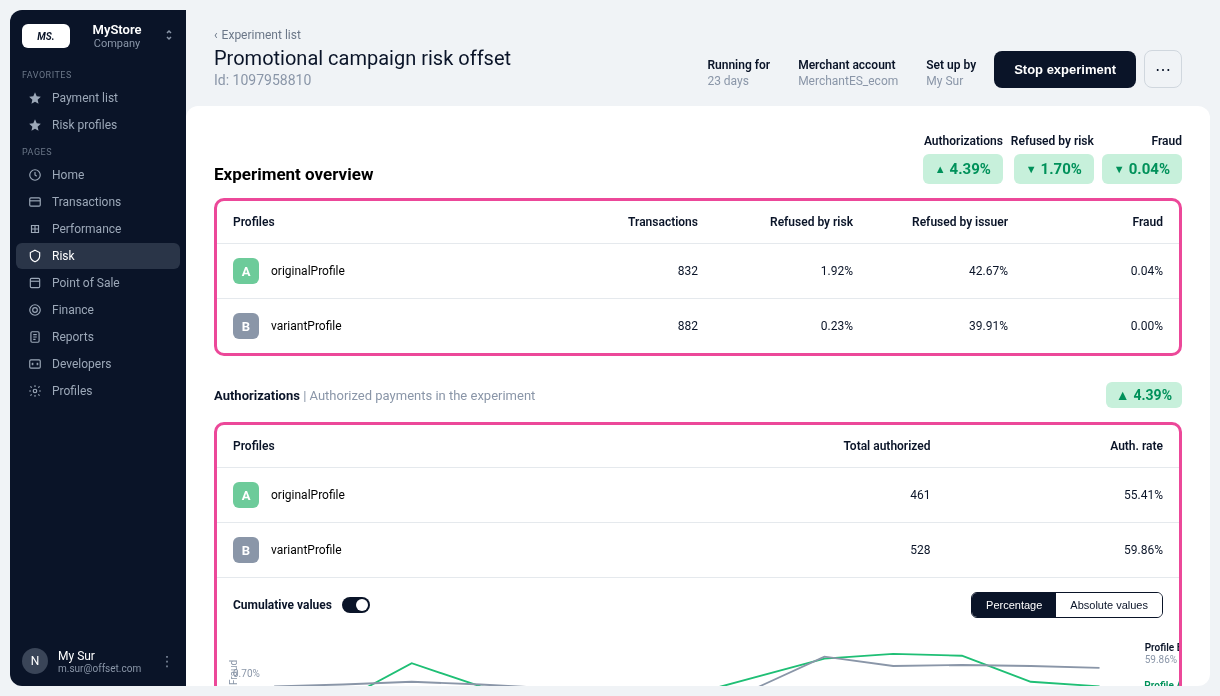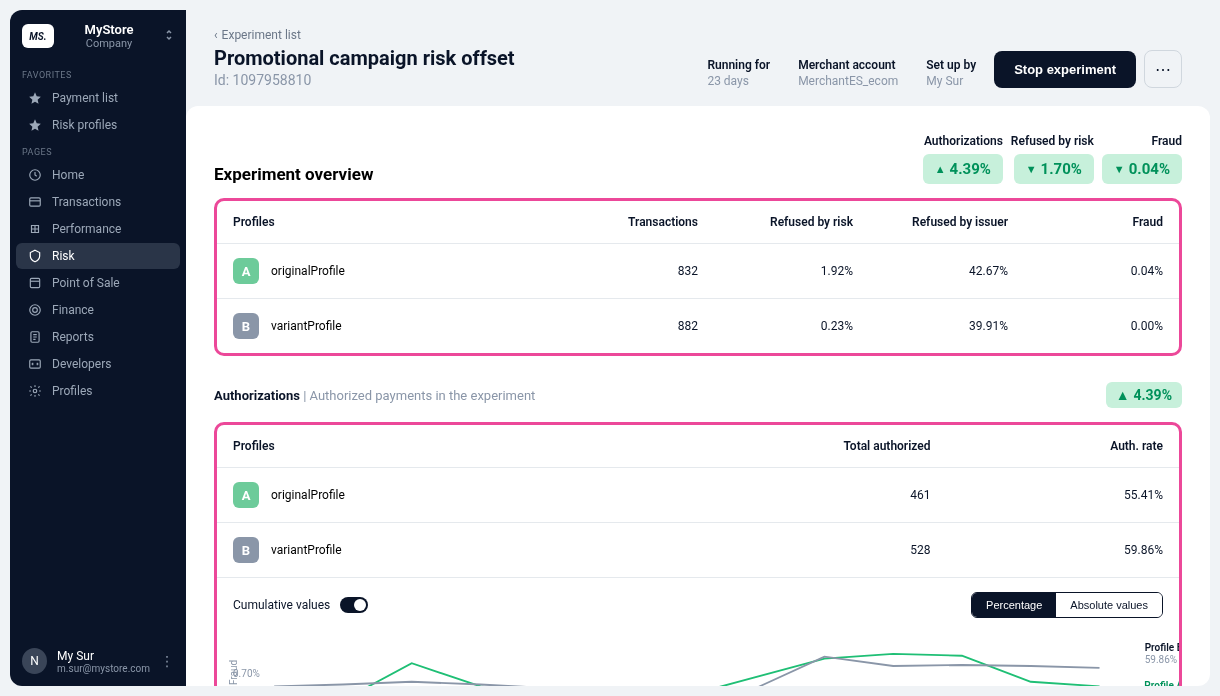--- a/index.html
+++ b/index.html
@@ -1,39 +1,39 @@
 <!DOCTYPE html>
 <html><head>
 <meta charset="utf-8">
 <style>
 * { box-sizing: border-box; margin: 0; padding: 0; }
 body { font-family: -apple-system, BlinkMacSystemFont, "Segoe UI", Roboto, sans-serif; background: #f0f3f6; width: 1220px; height: 696px; overflow: hidden; }
 .app { display: flex; width: 100%; height: 100%; padding: 10px; gap: 0; border-radius: 12px; }
 .sidebar { width: 176px; background: #0a1428; color: #9ca8b8; display: flex; flex-direction: column; border-radius: 12px 0 0 12px; position: relative; }
 .sidebar-header { display: flex; align-items: center; padding: 12px; gap: 8px; }
-.logo { width: 32px; height: 24px; background: #fff; border-radius: 6px; display: flex; align-items: center; justify-content: center; font-size: 10px; font-weight: bold; color: #0a1428; font-style: italic; }
+.logo { width: 48px; height: 24px; background: #fff; border-radius: 6px; display: flex; align-items: center; justify-content: center; font-size: 10px; font-weight: bold; color: #0a1428; font-style: italic; }
 .brand-block { flex: 1; text-align: center; }
 .brand-title { color: #fff; font-size: 13px; font-weight: 600; }
 .brand-sub { font-size: 11px; color: #8a96a8; }
 .selector-icon { color: #8a96a8; font-size: 10px; }
 .section-header { font-size: 9px; color: #6b7788; letter-spacing: 0.5px; padding: 8px 12px 4px; }
 .nav-item { display: flex; gap: 10px; padding: 6px 12px; font-size: 12px; cursor: pointer; color: #9ca8b8; margin: 1px 6px; border-radius: 6px; }
 .nav-item.active { background: #2a3548; color: #fff; }
 .nav-icon { width: 14px; height: 14px; display: flex; align-items: center; justify-content: center; font-size: 13px; }
 .sidebar-footer { position: absolute; bottom: 0; left: 0; right: 0; display: flex; align-items: center; padding: 12px; gap: 10px; }
 .avatar { width: 26px; height: 26px; border-radius: 50%; background: #3a4558; color: #fff; display: flex; align-items: center; justify-content: center; font-size: 12px; }
 .user-name { color: #fff; font-size: 12px; }
 .user-email { color: #8a96a8; font-size: 10px; }
 .dots { color: #8a96a8; font-size: 14px; }
 
 .main { flex: 1; background: #f0f3f6; border-radius: 0 12px 12px 0; overflow-y: auto; display: flex; flex-direction: column; }
 .page-header { padding: 18px 28px 18px; display: flex; align-items: flex-end; }
 .header-left { flex: 1; }
 .breadcrumb { font-size: 12px; color: #6b7788; display: flex; align-items: center; gap: 4px; cursor: pointer; margin-bottom: 4px; }
-.page-title { font-size: 20px; font-weight: 700; color: #0a1428; }
+.page-title { font-size: 20px; font-weight: 400; color: #0a1428; }
 .page-id { font-size: 14px; color: #8a96a8; margin-top: 2px; }
 .header-meta { display: flex; gap: 28px; margin-right: 18px; align-items: flex-start; }
 .meta-item { font-size: 12px; }
 .meta-label { color: #0a1428; font-weight: 600; }
 .meta-val { color: #8a96a8; margin-top: 2px; }
 .stop-btn { background: #0a1428; color: #fff; border: none; padding: 11px 20px; border-radius: 8px; font-size: 13px; font-weight: 600; cursor: pointer; }
 .more-btn { width: 38px; height: 38px; border: 1px solid #d0d7de; background: transparent; border-radius: 8px; margin-left: 8px; cursor: pointer; display: flex; align-items: center; justify-content: center; font-size: 16px; color: #0a1428; }
 
 .content { background: #fff; margin: 0; padding: 28px; border-radius: 12px 12px 0 0; flex: 1; }
 .ov-header { display: flex; align-items: flex-end; margin-bottom: 14px; }
@@ -54,21 +54,21 @@
 .badge-a { background: #6dcb9a; }
 .badge-b { background: #8a96a8; }
 
 .sec-header { display: flex; align-items: center; margin-top: 26px; margin-bottom: 14px; }
 .sec-title { font-size: 13px; color: #0a1428; flex: 1; }
 .sec-title strong { font-weight: 700; }
 .sec-title .sub { color: #8a96a8; }
 .sec-pill { background: #c7f0db; color: #00915a; font-size: 14px; font-weight: 700; padding: 5px 10px; border-radius: 6px; display: inline-flex; align-items: center; gap: 4px; }
 
 .chart-controls { display: flex; align-items: center; padding: 14px 16px; border-top: 1px solid #e5e9ed; }
-.toggle-label { font-size: 12px; font-weight: 400; color: #0a1428; margin-right: 10px; }
+.toggle-label { font-size: 12px; font-weight: 700; color: #0a1428; margin-right: 10px; }
 .toggle { width: 28px; height: 16px; background: #0a1428; border-radius: 10px; position: relative; cursor: pointer; }
 .toggle::after { content: ''; position: absolute; width: 12px; height: 12px; background: #fff; border-radius: 50%; top: 2px; right: 2px; }
 .seg { margin-left: auto; display: flex; border: 1px solid #0a1428; border-radius: 6px; overflow: hidden; }
 .seg-btn { padding: 6px 14px; font-size: 11px; cursor: pointer; background: #fff; color: #0a1428; border: none; }
 .seg-btn.active { background: #0a1428; color: #fff; }
 
 .chart { position: relative; height: 110px; padding: 8px 16px 0 36px; }
 .chart svg { width: 100%; height: 100%; }
 .y-label { position: absolute; left: 4px; top: 50%; transform: rotate(-90deg) translateX(20px); font-size: 10px; color: #8a96a8; }
 .tick { position: absolute; left: 16px; font-size: 10px; color: #8a96a8; }
@@ -191,21 +191,21 @@
               <path d="M12 2v3M12 19v3M4.2 4.2l2.1 2.1M17.7 17.7l2.1 2.1M2 12h3M19 12h3M4.2 19.8l2.1-2.1M17.7 6.3l2.1-2.1"></path>
             </svg>
           </span>
           <span>Profiles</span>
         </div>
       </div>
     <div class="sidebar-footer">
       <div class="avatar">N</div>
       <div style="flex:1">
         <div class="user-name">My Sur</div>
-        <div class="user-email">m.sur@mystore.com</div>
+        <div class="user-email">m.sur@offset.com</div>
       </div>
       <div class="dots">⋮</div>
     </div>
   </div>
 
   <div class="main">
     <div class="page-header">
       <div class="header-left">
         <div class="breadcrumb">
           <span>‹</span>

